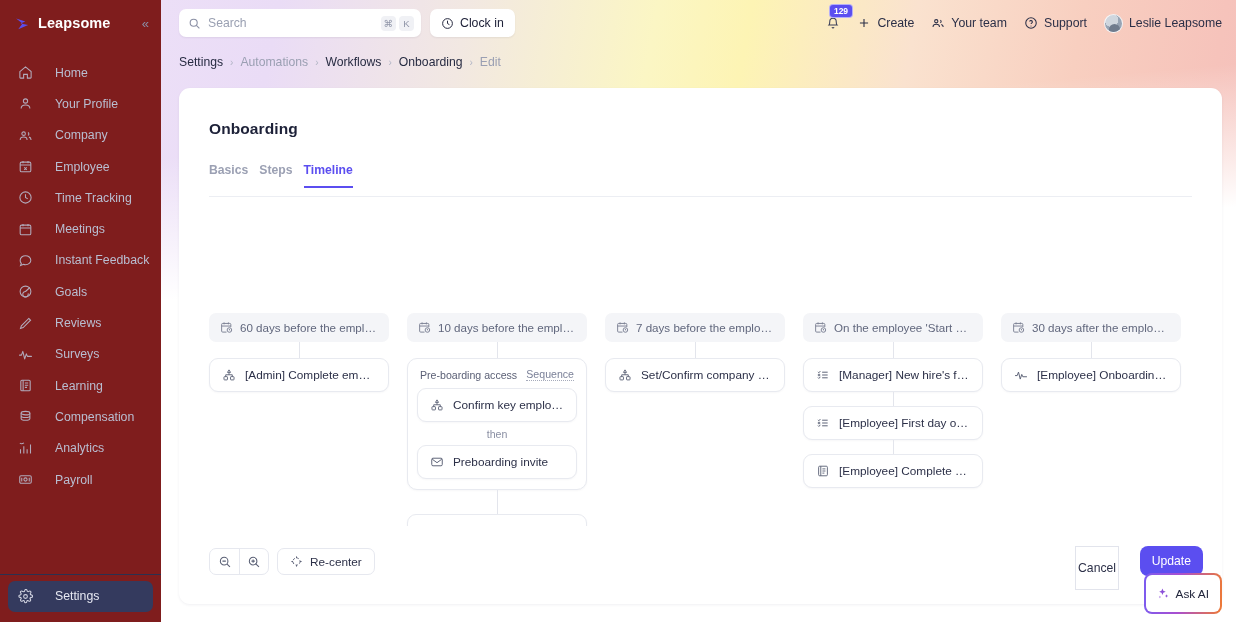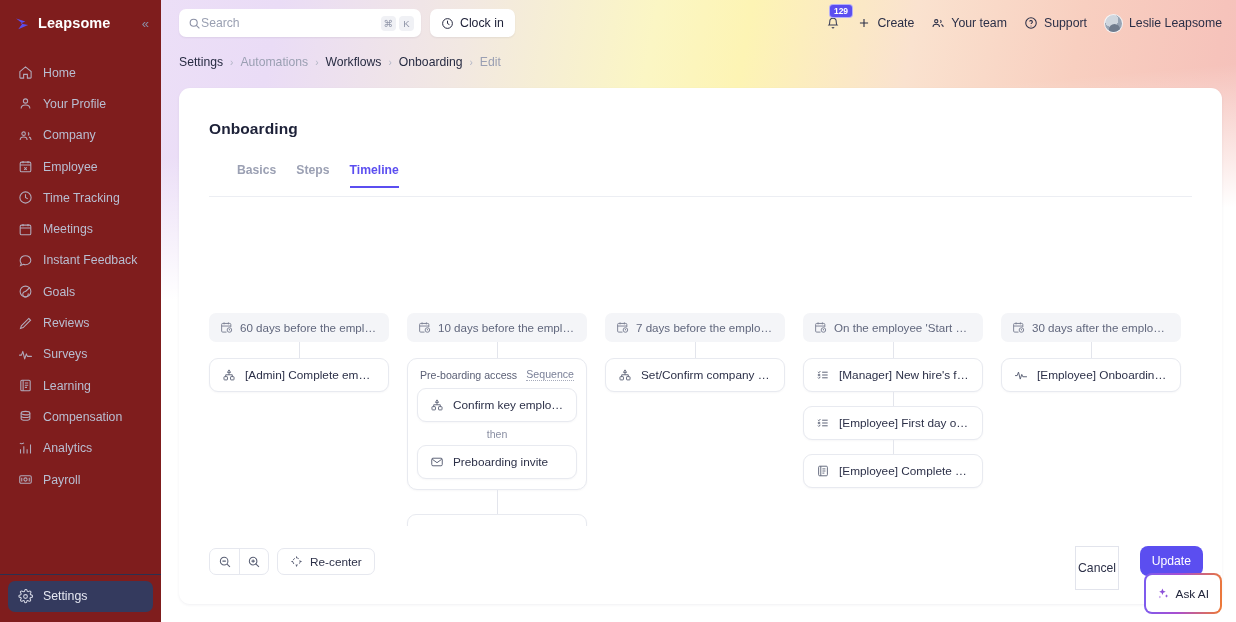--- a/index.html
+++ b/index.html
@@ -16,21 +16,21 @@
     background: #7f1d1d; color: #b7bcd0;
     display: flex; flex-direction: column;
     position: relative; z-index: 5;
   }
   .sb-head { height: 46px; display: flex; align-items: center; padding: 0 12px 0 14px; }
   .sb-logo-mark { width: 17px; height: 17px; flex: 0 0 17px; margin-right: 7px; }
   .sb-logo-text { font-size: 14.5px; font-weight: 700; color: #fff; letter-spacing: .1px; }
   .sb-collapse { margin-left: auto; color: #8a90a8; font-size: 13px; line-height: 1; cursor: pointer; }
   .sb-nav { padding-top: 11px; flex: 1 1 auto; }
   .sb-item {
-    display: flex; align-items: center; gap: 10px;
+    display: flex; align-items: center; gap: 22px;
     height: 31.3px; margin: 0 8px; padding: 0 10px;
     border-radius: 7px; cursor: pointer;
     font-size: 12.3px; color: #b9bed1; white-space: nowrap;
   }
   .sb-item .ic { width: 15px; height: 15px; flex: 0 0 15px; display: block; opacity: .88; }
   .sb-divider { height: 1px; background: #2b3150; margin: 7px 0 6px; }
   .sb-foot { padding-bottom: 10px; }
   .sb-item.active { background: #343a5e; color: #e6e8f2; }
 
   
@@ -39,21 +39,21 @@
     background:
       linear-gradient(175deg, rgba(255,255,255,0) 22%, #ffffff 42%),
       linear-gradient(100deg,
         #ecdff7 0%, #eadcf6 10%, #f2e8e2 26%,
         #fbf6c4 42%, #fdf4b4 50%, #fae2cf 64%,
         #f8cfc0 78%, #f6c3bb 90%, #f3bdbd 100%);
   }
   .topbar { height: 46px; display: flex; align-items: center; padding: 0 14px 0 18px; }
   .search {
     width: 242px; height: 28px; background: #fff; border-radius: 7px;
-    display: flex; align-items: center; padding: 0 7px 0 9px; 
+    display: flex; align-items: center; padding: 0 7px 0 9px; gap: 7px;
     box-shadow: 0 1px 2px rgba(30,30,60,.07);
   }
   .search .sicon { width: 13px; height: 13px; flex: 0 0 13px; color: #8a8fa4; }
   .search input {
     border: 0; outline: 0; flex: 1 1 auto; font-size: 12.2px;
     font-family: inherit; color: #30344a; background: transparent;
   }
   .search input::placeholder { color: #9aa0b2; }
   .kbd { display: flex; gap: 3px; }
   .kbd span {
@@ -96,21 +96,21 @@
   .crumbs .c.strong { color: #272b42; }
   .crumbs .sep { color: #b2b6c6; font-size: 10px; }
 
   
   .panel {
     position: absolute; left: 18px; right: 14px; top: 88px; bottom: 18px;
     background: #fff; border-radius: 11px; box-shadow: 0 1px 3px rgba(40,40,80,.07);
     overflow: hidden;
   }
   .panel-title { font-size: 15.5px; font-weight: 700; color: #1d2138; padding: 32px 0 0 30px; letter-spacing: .1px; }
-  .tabs { display: flex; gap: 20px; padding: 25px 0 0 30px; position: relative; margin-left: 28px; }
+  .tabs { display: flex; gap: 11px; padding: 25px 0 0 30px; position: relative; }
   .tab { font-size: 12.2px; color: #9ba0b3; padding-bottom: 9px; cursor: pointer; font-weight: 600; }
   .tab.active { color: #5b4ef0; border-bottom: 2px solid #5b4ef0; }
   .tabs-rule { position: absolute; left: 30px; right: 30px; top: 108px; height: 1px; background: #eceef3; }
 
   
   .canvas { position: absolute; left: 0; right: 0; top: 120px; bottom: 78px; overflow: hidden; }
   .col { position: absolute; top: 105px; width: 180px; }
   .chip {
     height: 29px; background: #f4f5f8; border-radius: 7px; display: flex;
     align-items: center; gap: 7px; padding: 0 11px; font-size: 11.6px;

